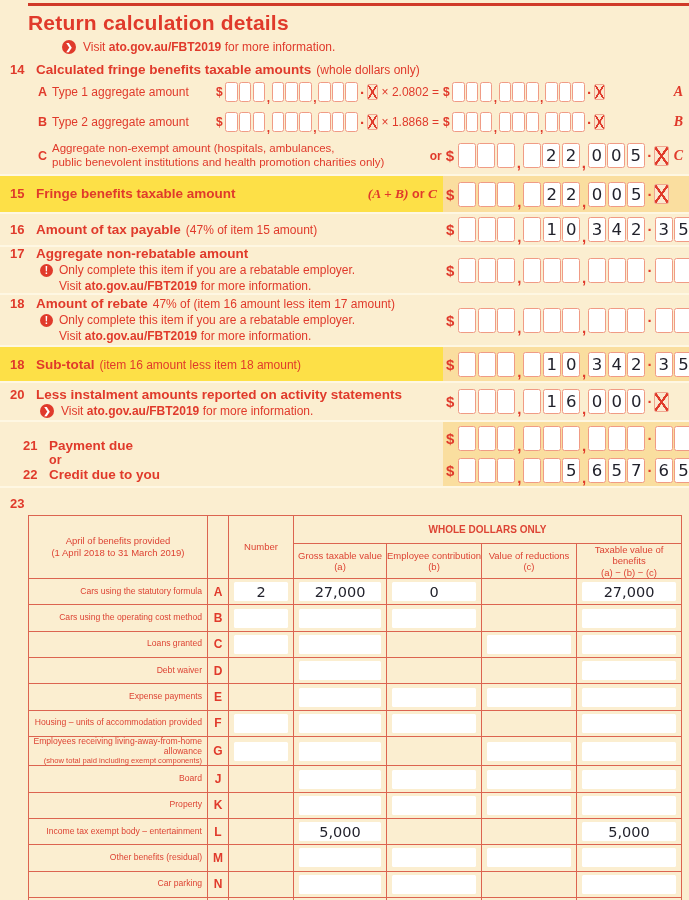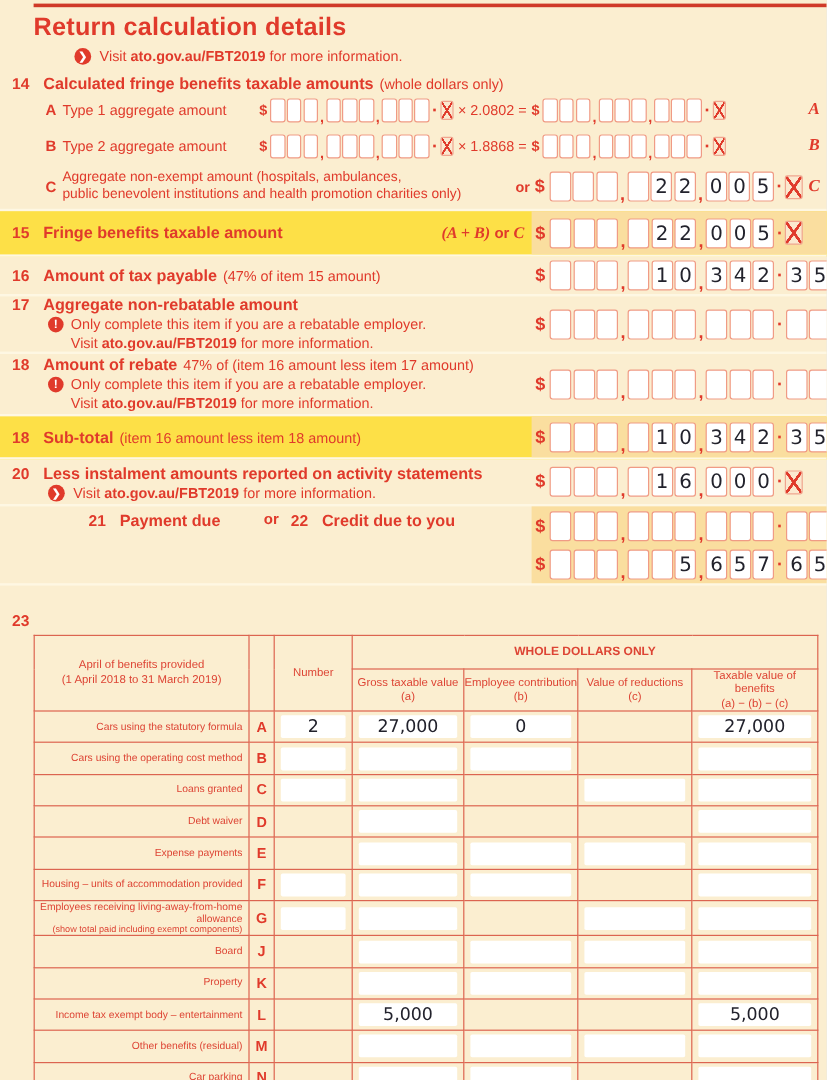--- a/index.html
+++ b/index.html
@@ -65,25 +65,25 @@
   .amt.sm .comma { font-size:12px; }
   .xbox { border:1.3px solid #F0A58F; border-radius:2px; flex:none;
     background:
       linear-gradient(to top right, transparent 44%, #E03A2B 45%, #E03A2B 55%, transparent 56%),
       linear-gradient(to bottom right, transparent 44%, #E03A2B 45%, #E03A2B 55%, transparent 56%),
       #FBE8CF; }
   .amt.lg .xbox { width:15px; height:20px; }
   .amt.sm .xbox { width:11px; height:16px; }
   
   .item2122 { display:flex; height:66px; }
-  .left2122 { flex:1; display:flex; flex-direction:row; justify-content:center; padding:4px 0; }
+  .left2122 { flex:1; display:flex; flex-direction:column; justify-content:flex-end; padding:4px 13px; }
   .orlbl2 { margin-left:36px; font-weight:bold; font-size:12.5px; }
   .right2122 { width:246px; flex:none; background:#FADE9F; display:flex; flex-direction:column; justify-content:center; gap:7px; padding-left:3px; }
   
-  .i23 { margin-top:22px; margin-bottom:4px;flex-direction:column; }
+  .i23 { margin-top:8px; margin-bottom:4px;flex-direction:column; }
   table.benefits { margin-left:28px; width:653px; border-collapse:collapse; table-layout:fixed; }
   table.benefits th, table.benefits td { border:1px solid #DC6450; }
   table.benefits { border:1.5px solid #D24834; }
   th { font-weight:normal; color:#DD4434; }
   .th-whole { font-weight:bold; font-size:10px; height:28px; text-align:center; }
   .th-col { font-size:9.5px; line-height:1.2; text-align:center; height:27px; vertical-align:middle; }
   .th-type { font-size:9.5px; line-height:1.25; text-align:center; vertical-align:middle; }
   tbody tr { height:26.3px; }
   .t-label { text-align:right; padding-right:5px; font-size:8.6px; line-height:1.15; color:#DD4434; vertical-align:middle; }
   .t-label .sub { font-size:7.6px; }

